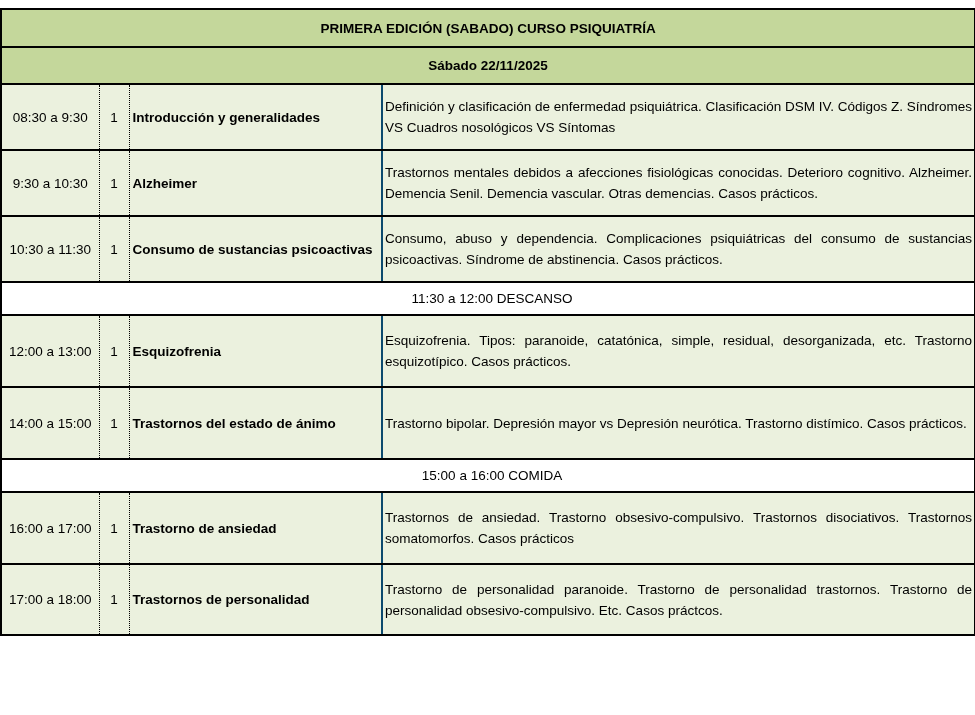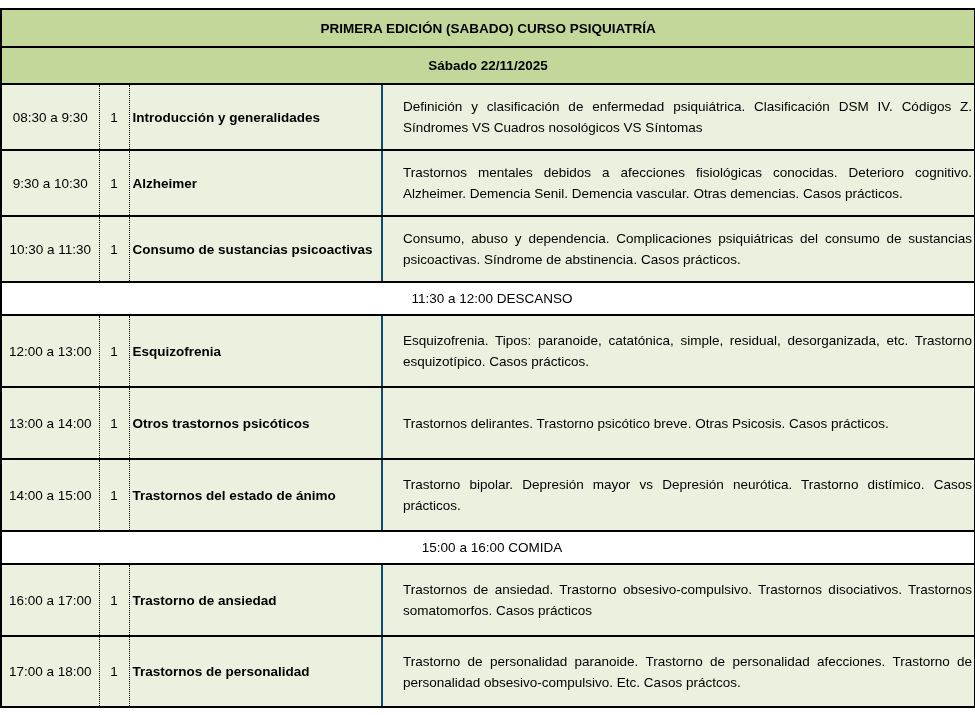--- a/index.html
+++ b/index.html
@@ -49,21 +49,21 @@
     font-weight: bold;
     padding-left: 3px;
     white-space: nowrap;
   }
   .session td.desc {
     border-left: 2px solid #000;
     border-right: 2px solid #000;
     text-align: justify;
     text-align-last: left;
     line-height: 21px;
-    padding-left: 20px;
+    padding-left: 2px;
     padding-right: 2px;
   }
   .brk td {
     background: #ffffff;
     border: 2px solid #000;
     text-align: center;
     height: 31px;
     padding-left: 8px;
   }
   .h66 td { height: 64px; }
@@ -112,43 +112,37 @@
         <td colspan="4">11:30 a 12:00 DESCANSO</td>
       </tr>
 
       <tr class="session h71">
         <td class="time">12:00 a 13:00</td>
         <td class="hours">1</td>
         <td class="topic">Esquizofrenia</td>
         <td class="desc">Esquizofrenia. Tipos: paranoide, catatónica, simple, residual, desorganizada, etc. Trastorno esquizotípico. Casos prácticos.</td>
       </tr>
       <tr class="session h71">
-        <td class="time">13:00 a 14:00</td>
-        <td class="hours">1</td>
-        <td class="topic">Otros trastornos psicóticos</td>
-        <td class="desc">Trastornos delirantes. Trastorno psicótico breve. Otras Psicosis. Casos prácticos.</td>
-      </tr>
-      <tr class="session h71">
         <td class="time">14:00 a 15:00</td>
         <td class="hours">1</td>
         <td class="topic">Trastornos del estado de ánimo</td>
         <td class="desc">Trastorno bipolar. Depresión mayor vs Depresión neurótica. Trastorno distímico. Casos prácticos.</td>
       </tr>
 
       <tr class="brk">
         <td colspan="4">15:00 a 16:00 COMIDA</td>
       </tr>
 
       <tr class="session h71">
         <td class="time">16:00 a 17:00</td>
         <td class="hours">1</td>
         <td class="topic">Trastorno de ansiedad</td>
         <td class="desc">Trastornos de ansiedad. Trastorno obsesivo-compulsivo. Trastornos disociativos. Trastornos somatomorfos. Casos prácticos</td>
       </tr>
       <tr class="session h70">
         <td class="time">17:00 a 18:00</td>
         <td class="hours">1</td>
         <td class="topic">Trastornos de personalidad</td>
-        <td class="desc">Trastorno de personalidad paranoide. Trastorno de personalidad afecciones. Trastorno de personalidad obsesivo-compulsivo. Etc. Casos práctcos.</td>
+        <td class="desc">Trastorno de personalidad paranoide. Trastorno de personalidad trastornos. Trastorno de personalidad obsesivo-compulsivo. Etc. Casos práctcos.</td>
       </tr>
     </tbody>
   </table>
 </div>
 
 </body></html>

